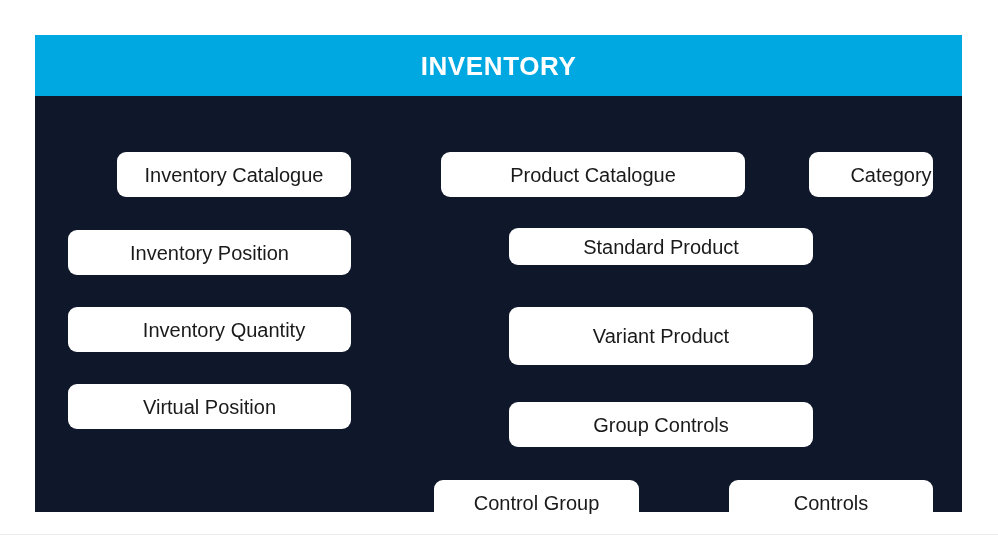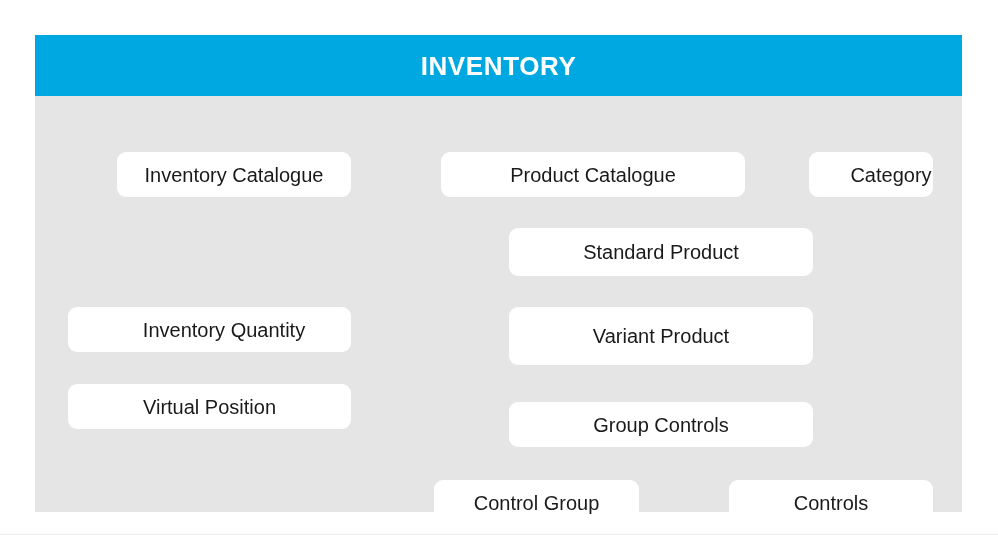--- a/index.html
+++ b/index.html
@@ -20,21 +20,21 @@
     height: 542px;
     background: #ffffff;
   }
 
   .panel {
     position: absolute;
     left: 35px;
     top: 35px;
     width: 927px;
     height: 477px;
-    background: #e5e5e5;
+    background: #0f172a;
   }
 
   .panel-header {
     position: absolute;
     left: 0;
     top: 0;
     width: 927px;
     height: 61px;
     background: #00a8e1;
     display: flex;
@@ -96,21 +96,24 @@
     <div class="nodes">
         <div class="node" style="left: 82px; top: 56px; width: 234px; height: 45px; align-items: center;">
           <span>Inventory Catalogue</span>
         </div>
         <div class="node" style="left: 406px; top: 56px; width: 304px; height: 45px;">
           <span>Product Catalogue</span>
         </div>
         <div class="node" style="left: 774px; top: 56px; width: 124px; height: 45px; padding-left: 40px;">
           <span>Category</span>
         </div>
-        <div class="node" style="left: 474px; top: 132px; width: 304px; height: 48px;">
+        <div class="node" style="left: 33px; top: 134px; width: 283px; height: 45px;">
+          <span>Inventory Position</span>
+        </div>
+        <div class="node" style="left: 474px; top: 132px; width: 304px; height: 37px;">
           <span>Standard Product</span>
         </div>
         <div class="node" style="left: 33px; top: 211px; width: 283px; height: 45px; padding-left: 29px;">
           <span>Inventory Quantity</span>
         </div>
         <div class="node" style="left: 474px; top: 211px; width: 304px; height: 58px;">
           <span>Variant Product</span>
         </div>
         <div class="node" style="left: 33px; top: 288px; width: 283px; height: 45px;">
           <span>Virtual Position</span>

